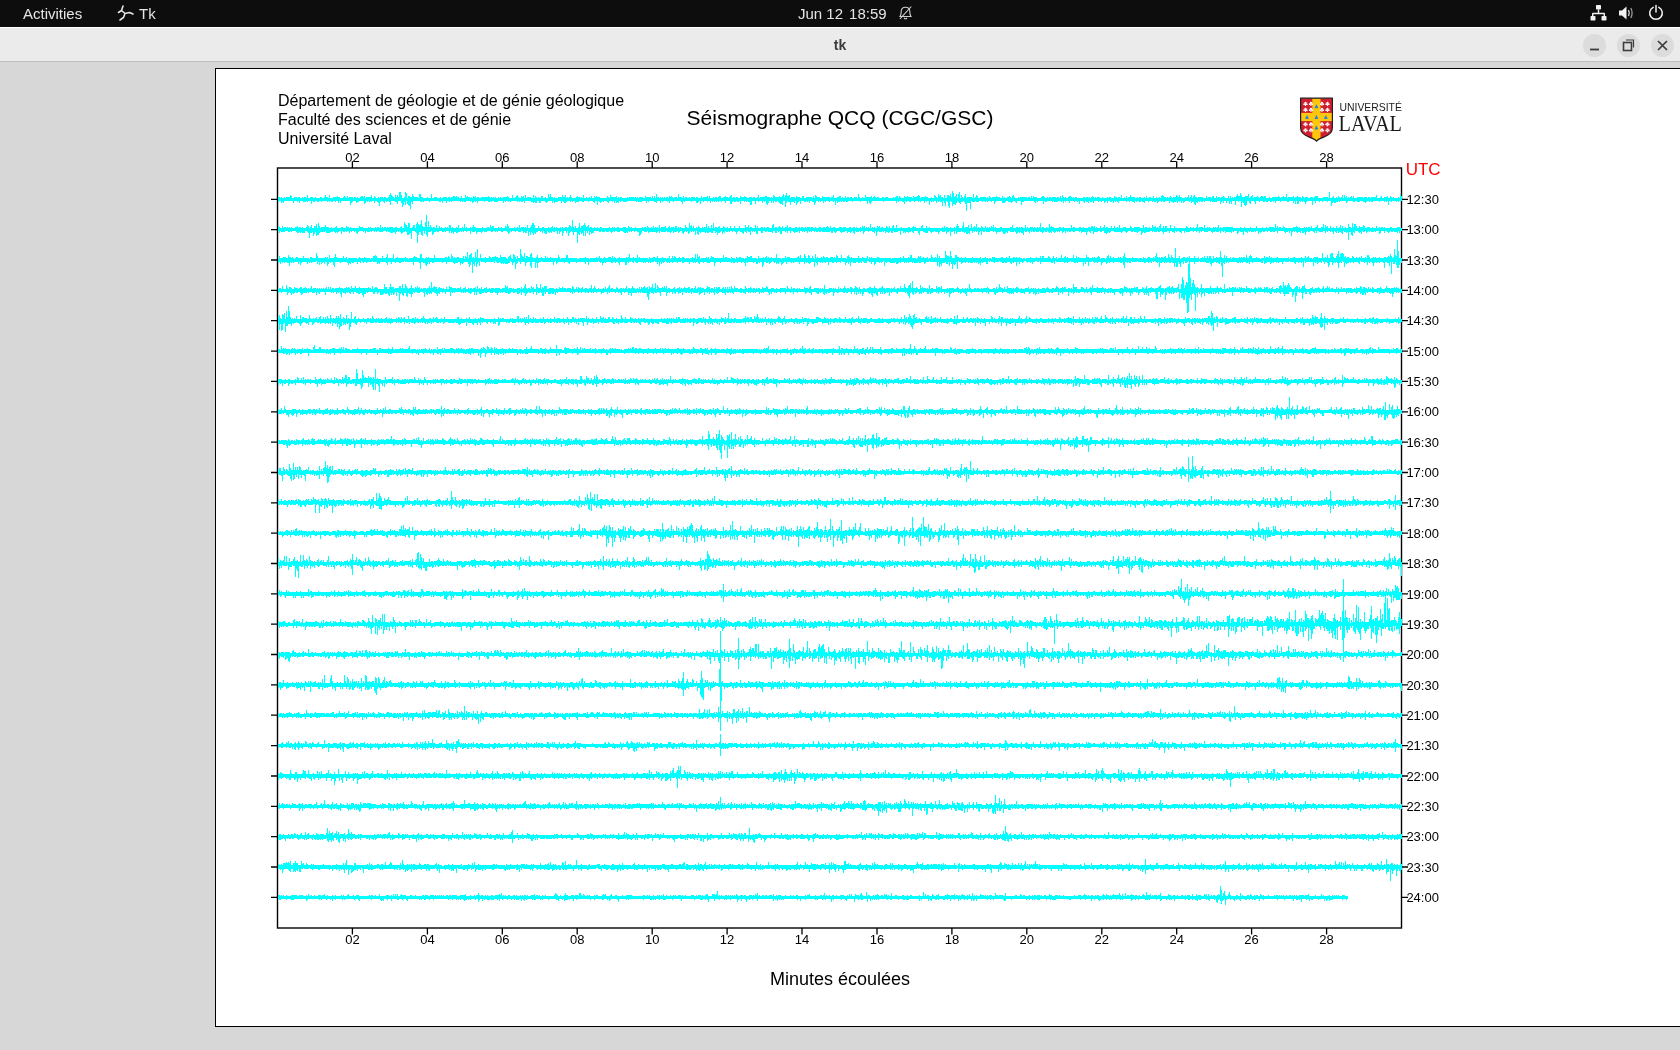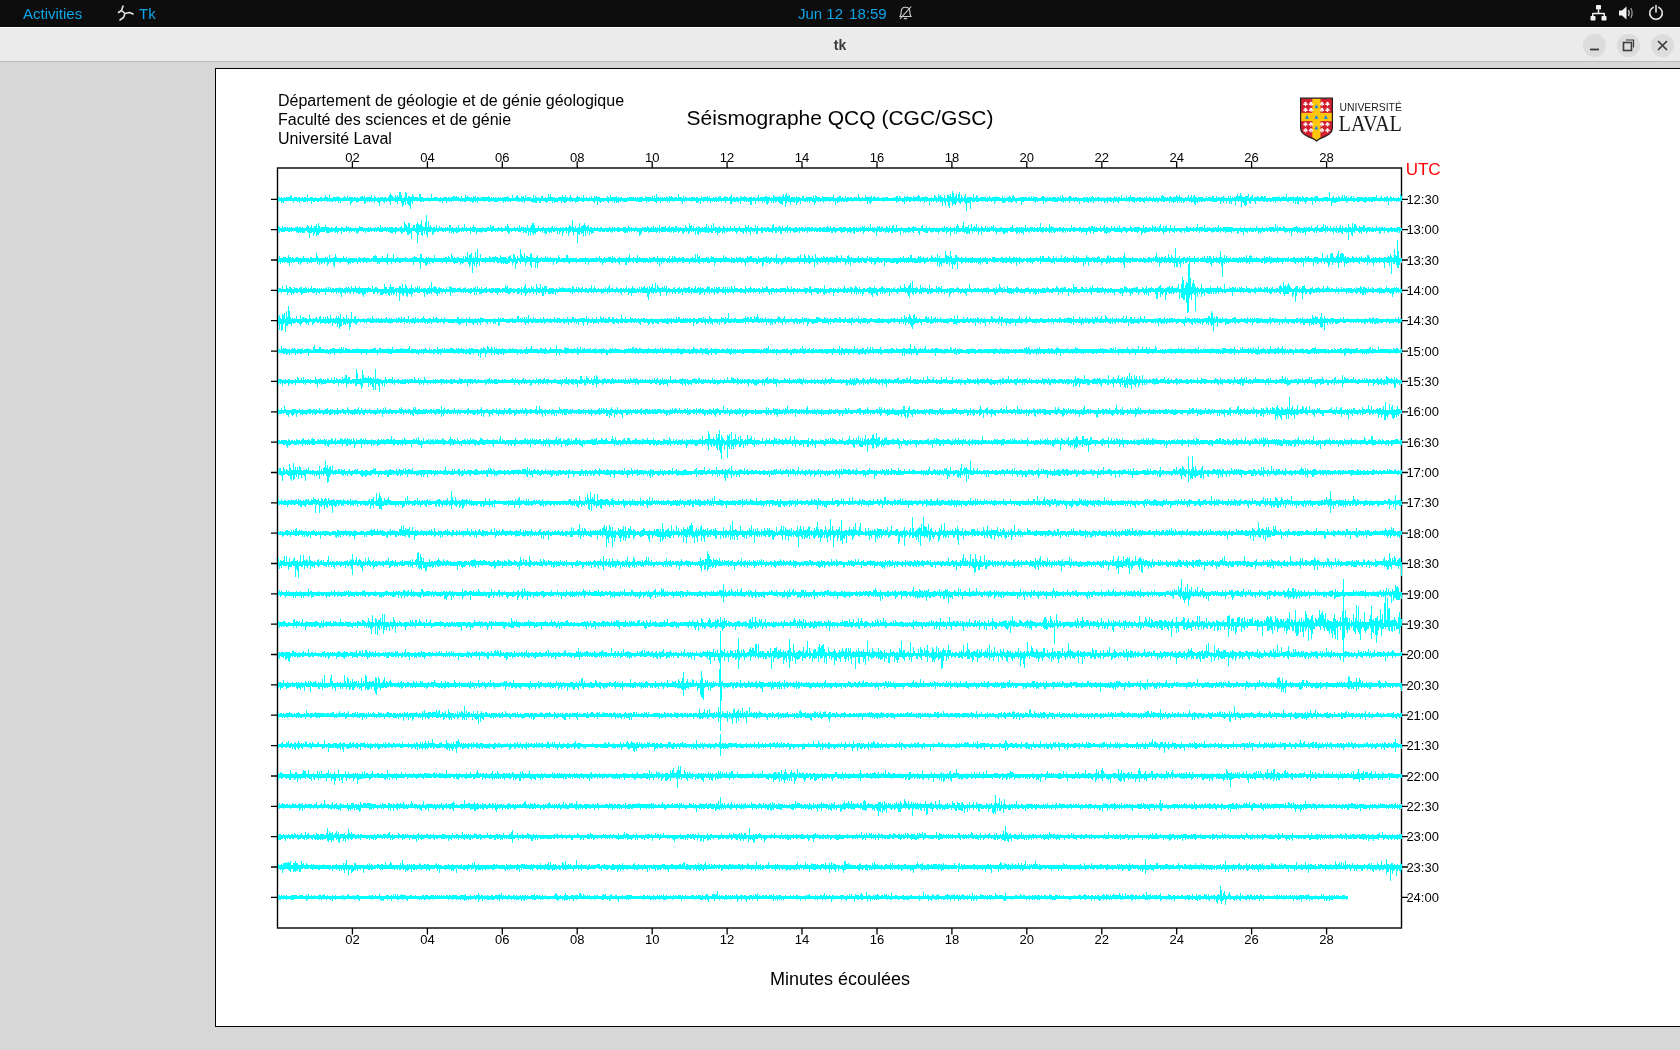--- a/index.html
+++ b/index.html
@@ -1,16 +1,16 @@
 <!DOCTYPE html>
 <html><head><meta charset="utf-8"><title>tk</title><style>
 *{margin:0;padding:0;box-sizing:border-box}
 body{width:1680px;height:1050px;background:#d7d7d7;font-family:"Liberation Sans",sans-serif;position:relative;overflow:hidden}
 #topbar{position:absolute;left:0;top:0;width:1680px;height:27px;background:#0d0d0d}
-#topbar span{position:absolute;top:5px;font-size:15px;color:#0ea5e9}
+#topbar span{position:absolute;top:5px;font-size:15px;color:#e5e5e5}
 #titlebar{position:absolute;left:0;top:27px;width:1680px;height:35px;background:#ebebeb;border-top:1px solid #fff;border-bottom:1px solid #bfbfbf}
 #titlebar .t{position:absolute;left:0;width:100%;text-align:center;top:9px;font-size:14px;font-weight:bold;color:#3b3b3b}
 .wbtn{position:absolute;top:6px;width:23px;height:23px;border-radius:50%;background:#dcdcdc}
 #canvas{position:absolute;left:215px;top:68px;width:1510px;height:959px;background:#fff;border:1px solid #000}
 </style></head><body>
 <div id="topbar">
 <span style="left:23px">Activities</span>
 <svg style="position:absolute;left:116px;top:4px" width="20" height="19" viewBox="0 0 20 19" fill="none" stroke="#e6e6e6" stroke-width="1.6" stroke-linecap="round">
       <path d="M7 2 L5.5 6.5 L2.5 8.5 M5.5 6.5 L9 9.5 L13.5 8.5 M13.5 8.5 L17 10 M9 9.5 L7.5 13.5 L4 16"></path>
     </svg>

